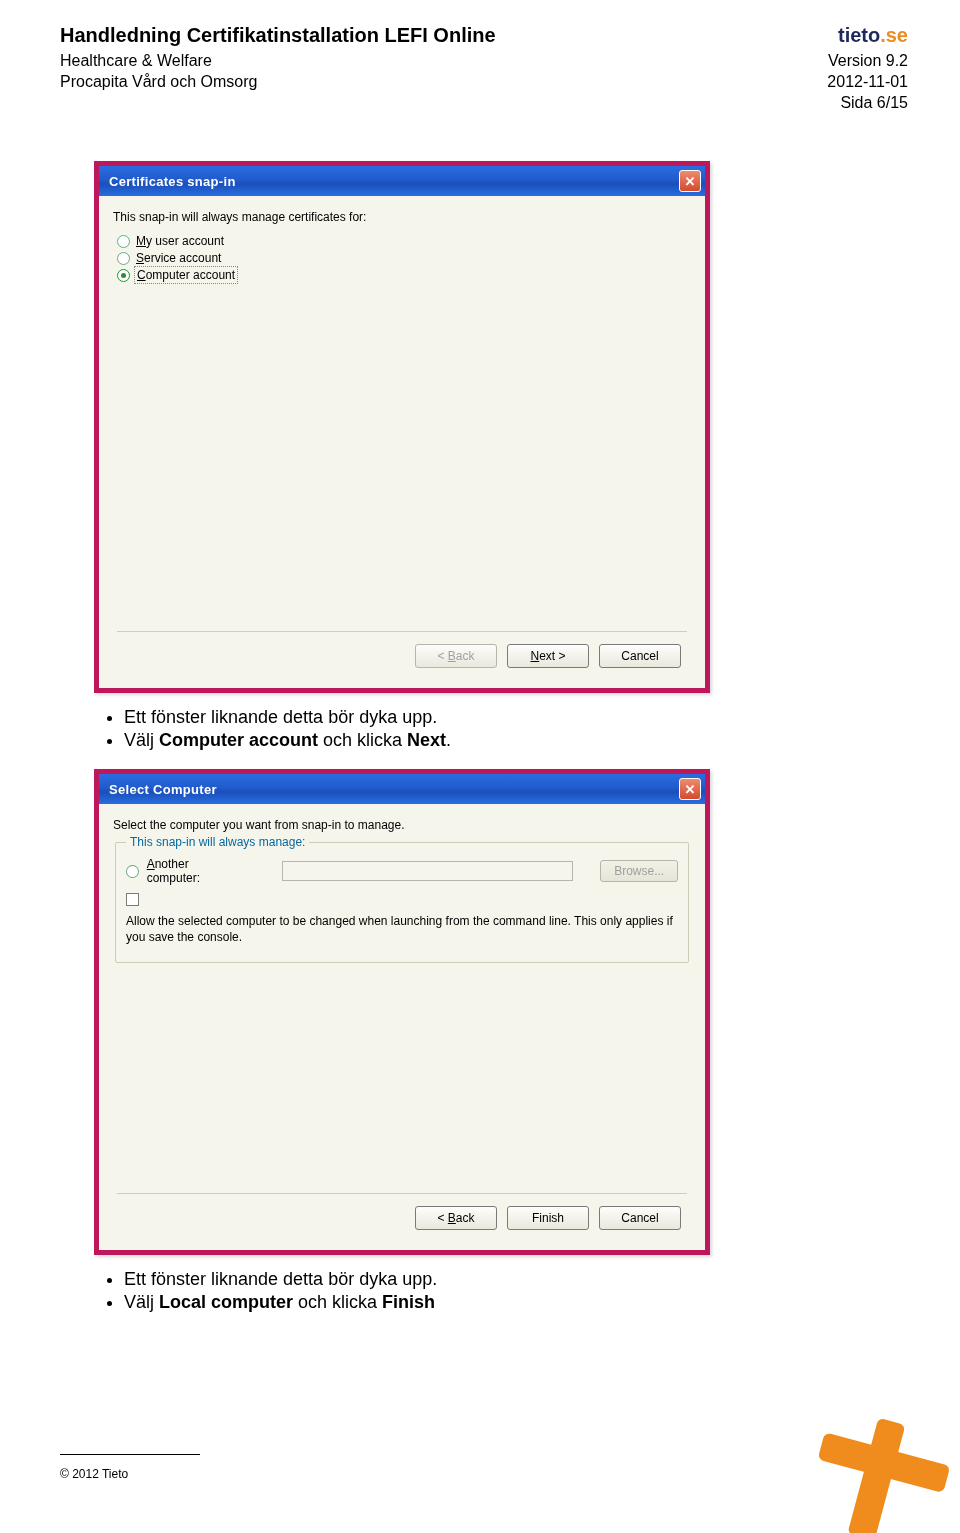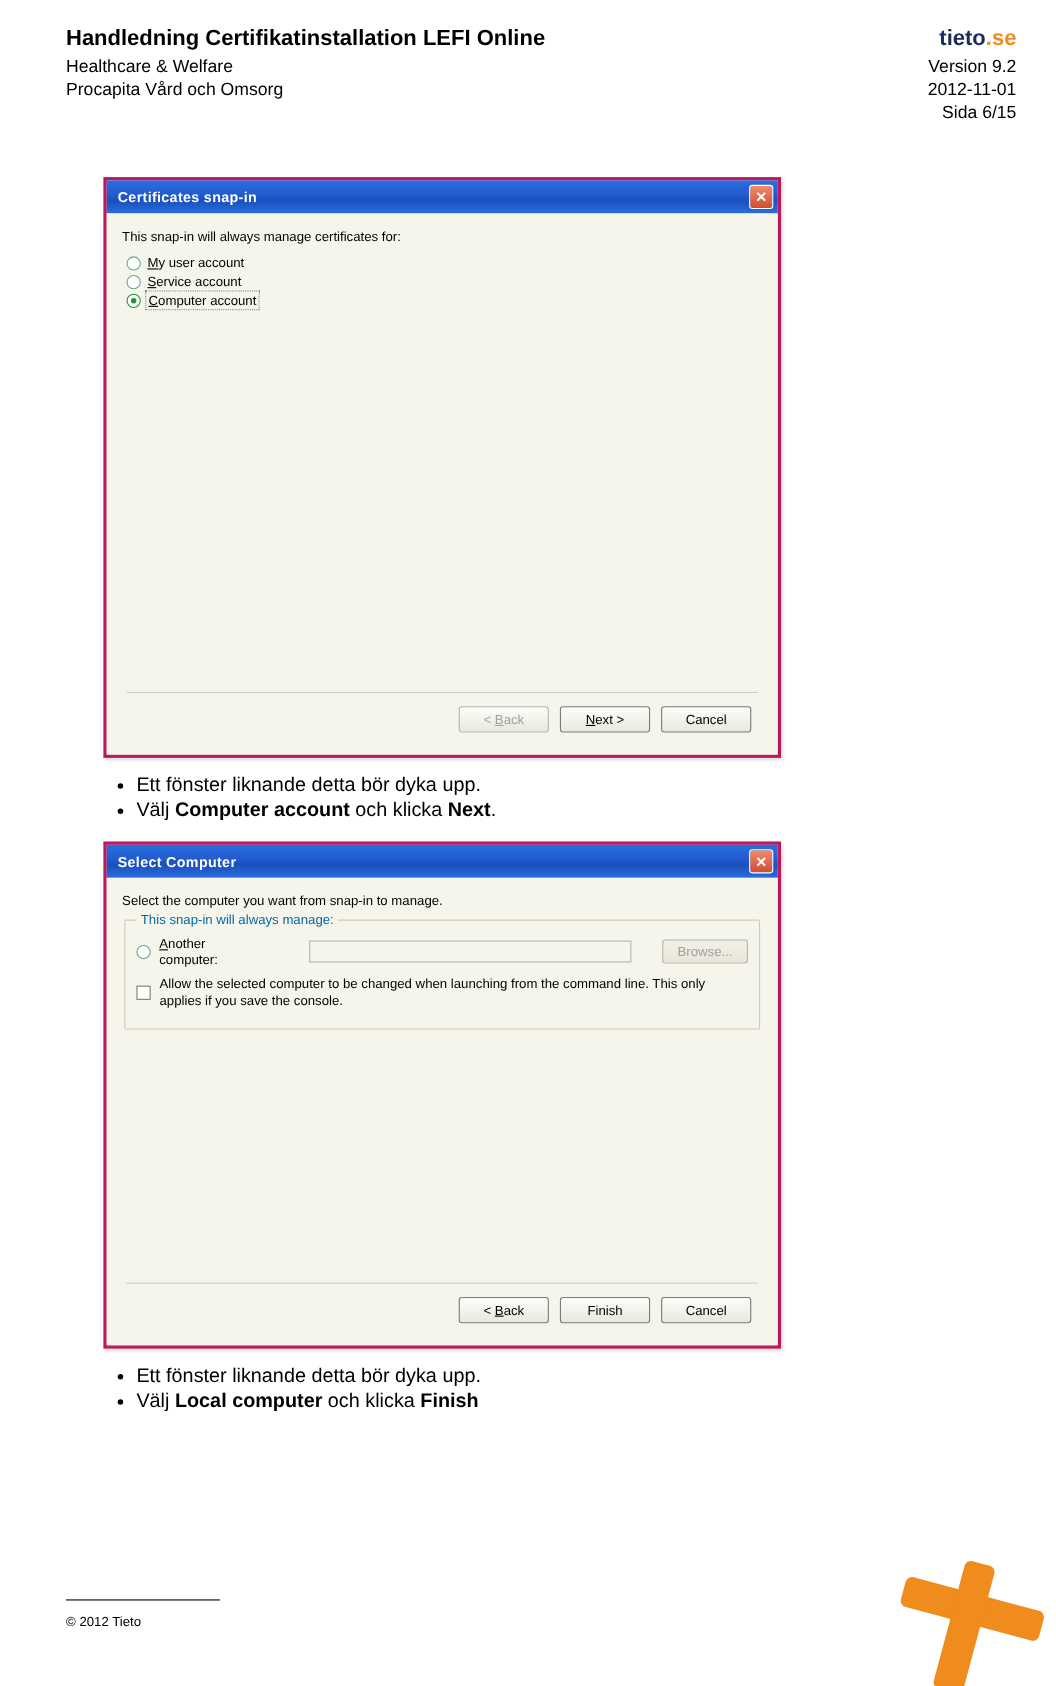--- a/index.html
+++ b/index.html
@@ -4,36 +4,36 @@
   <style>
     * { box-sizing: border-box; margin: 0; padding: 0; }
     body {
       font-family: Arial, Helvetica, sans-serif;
       background: #fff;
       width: 960px;
       margin: 0 auto;
       position: relative;
       min-height: 1533px;
     }
-    .page { padding: 24px 36px 40px 60px; }
+    .page { padding: 24px 52px 40px 60px; }
     .header-row { display: flex; justify-content: space-between; align-items: flex-start; margin-bottom: 4px; }
     .doc-title { font-size: 20px; font-weight: bold; color: #000; }
     .logo-text { font-weight: bold; font-size: 20px; }
     .logo-text .t-orange { color: #f08b1d; }
     .logo-text .t-navy { color: #1d2a5b; }
     .sub-row { display: flex; justify-content: space-between; font-size: 16px; color: #000; }
     .sub-left div, .sub-right div { line-height: 1.3; }
     .sub-right { text-align: right; }
     .spacer-top { height: 48px; }
 
     
     .dialog {
       width: 616px;
       margin: 0 0 14px 34px;
-      border: 3px solid #be185d;
+      border: 5px solid #be185d;
       background: #f0efe3;
       box-shadow: 2px 2px 3px rgba(0,0,0,0.15);
       font-size: 12px;
     }
     .titlebar {
       height: 30px;
       background: linear-gradient(to bottom, #2a6de0 0%, #215bcd 45%, #1a4fbc 60%, #2a6de0 100%);
       display: flex; align-items: center; justify-content: space-between;
       padding: 0 4px 0 10px;
       color: #fff;
@@ -194,21 +194,21 @@
           <span class="radio-label"><span class="u">A</span><span>nother computer:</span></span>
           <span style="width:24px"></span>
           <span class="text-field"></span>
           <span style="width:12px"></span>
           <span class="browse-btn">
               <span>B</span>
               <span class="u">r</span>
               <span>owse...</span>
             </span>
         </div>
-        <div class="comp-row" style="align-items:center; margin-top:8px;">
+        <div class="comp-row" style="align-items:flex-start; margin-top:8px;flex-direction:column;">
           <span class="chk"></span>
           <span class="chk-label"><span>Allo</span><span class="u">w</span><span> the selected computer to be changed when launching from the command line.  This only applies if you save the console.</span></span>
         </div>
       </div>
       <div class="body-empty2"></div>
       <hr class="hr-inset">
       <div class="button-row">
         <div class="win-btn"><span>&lt;</span>&nbsp;<span class="u">B</span><span>ack</span></div>
         <div class="win-btn">Finish</div>
         <div class="win-btn">Cancel</div>

